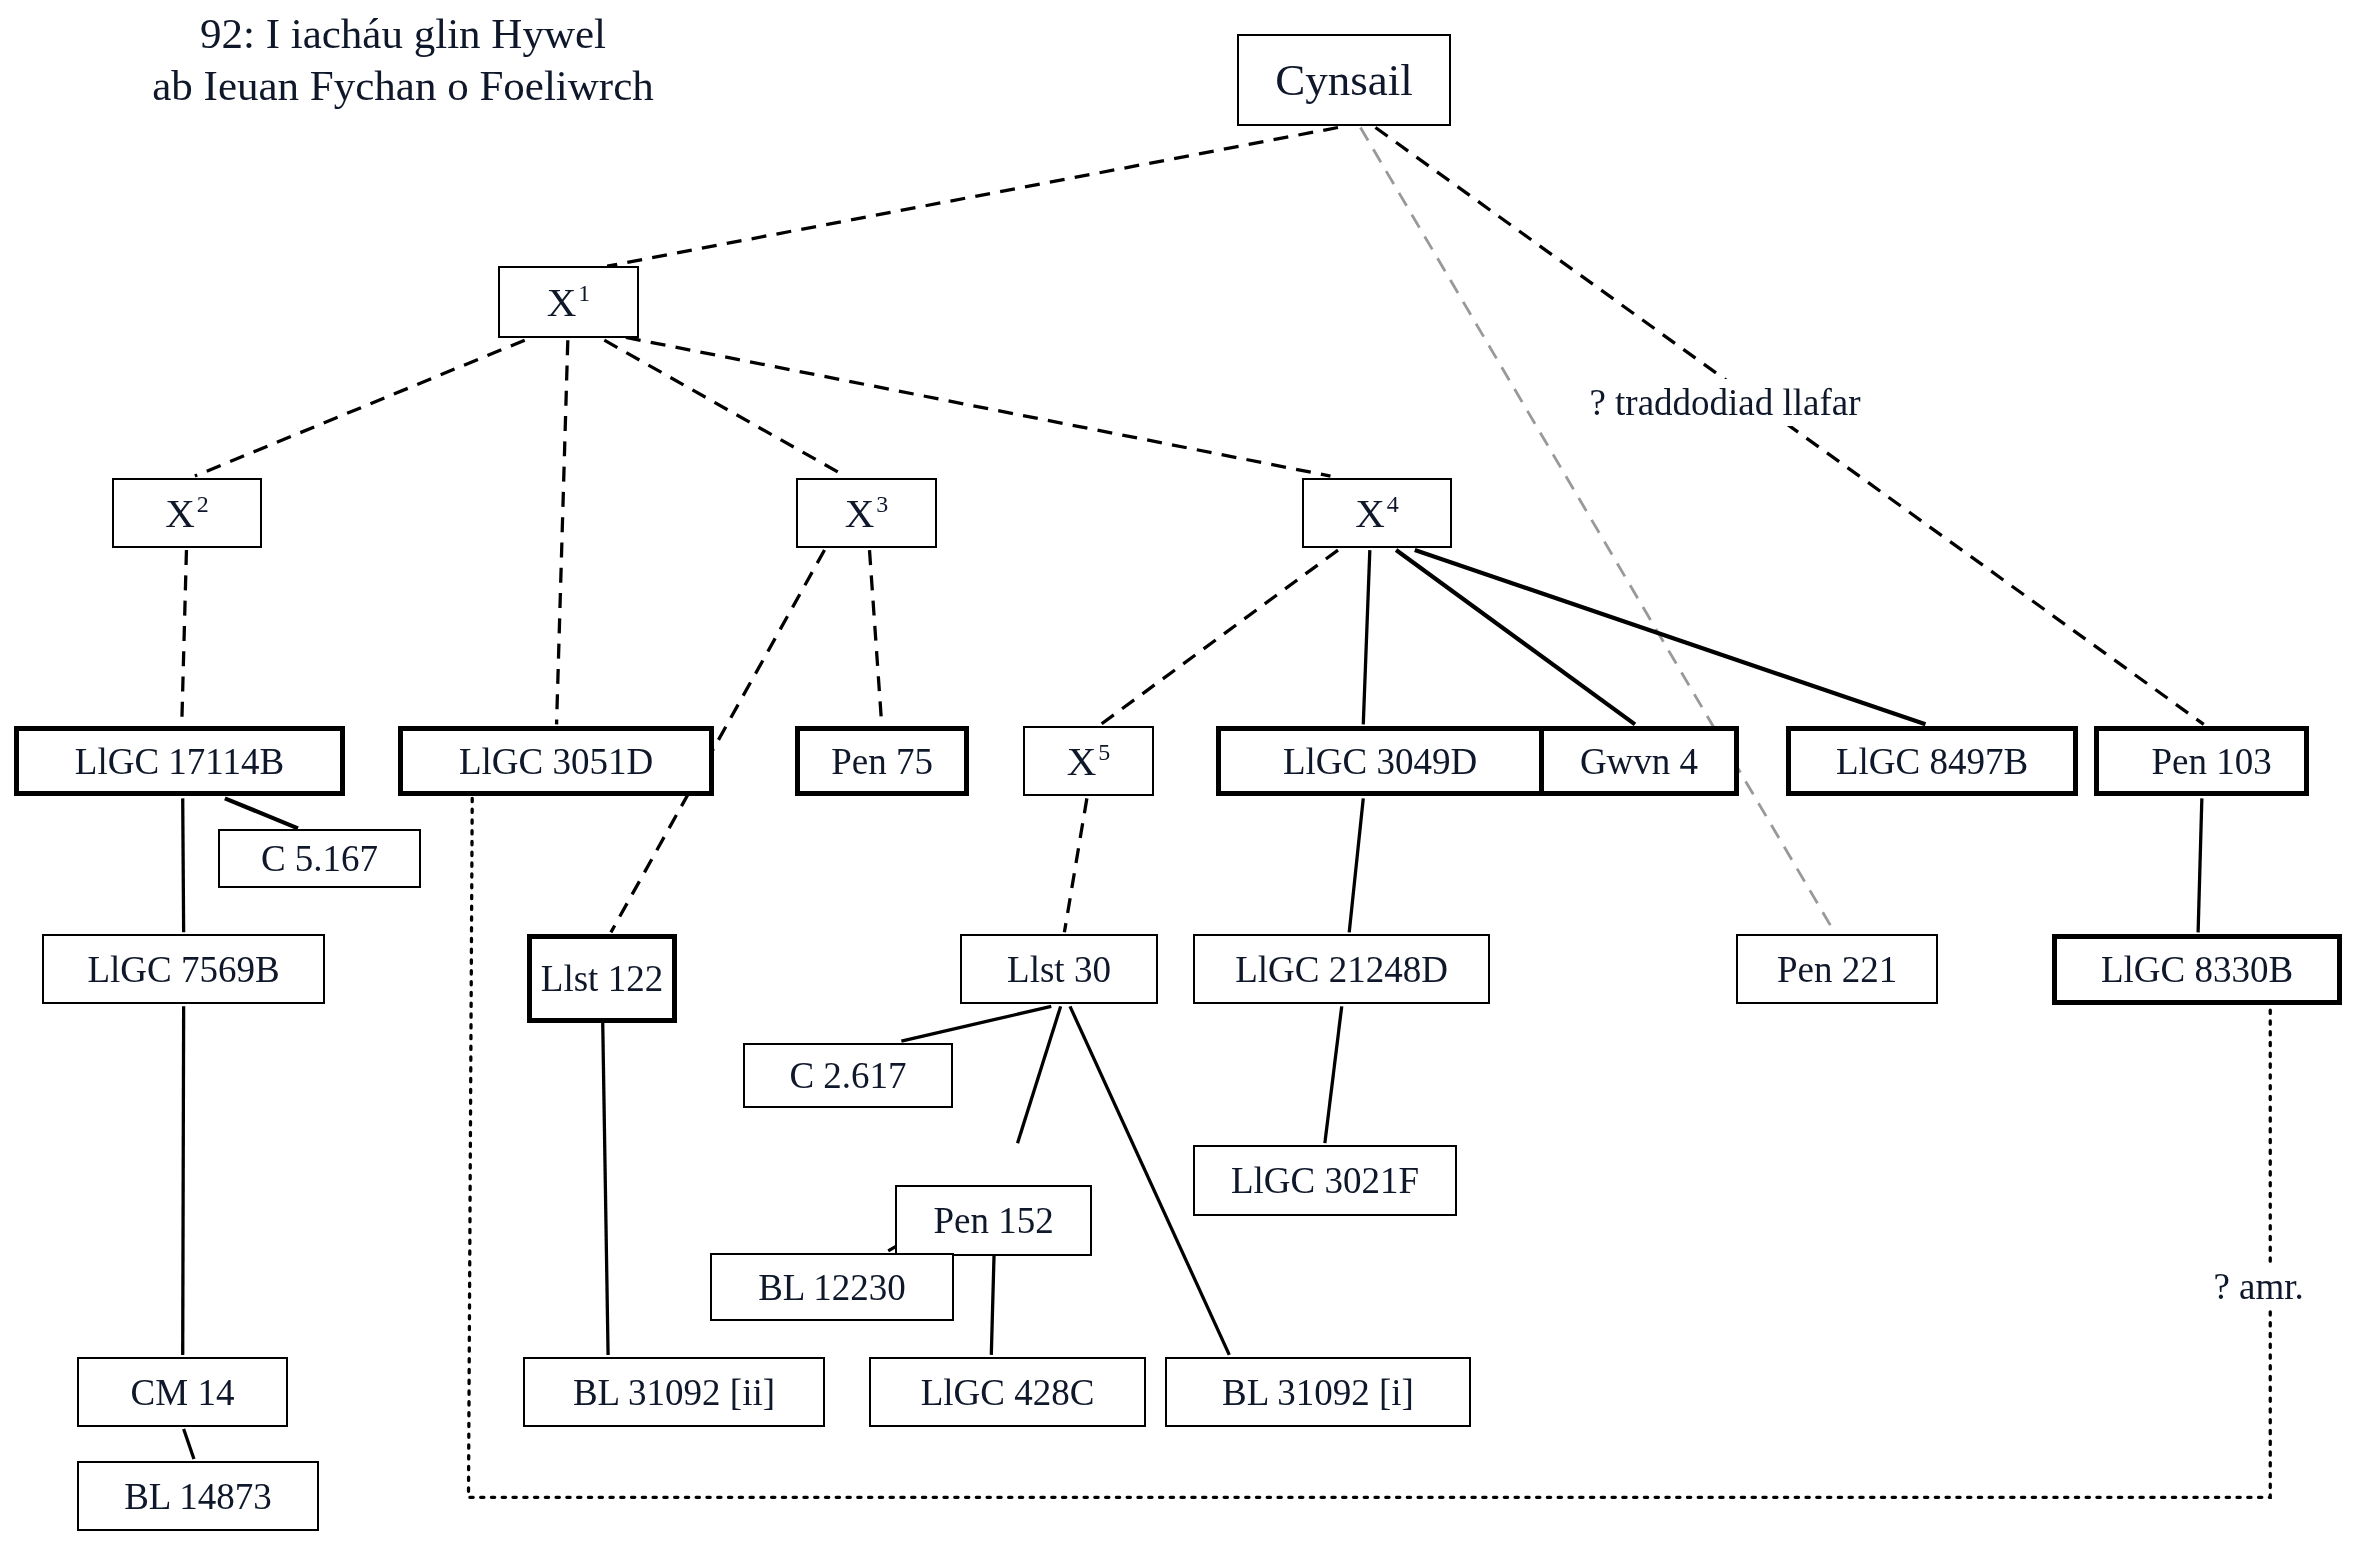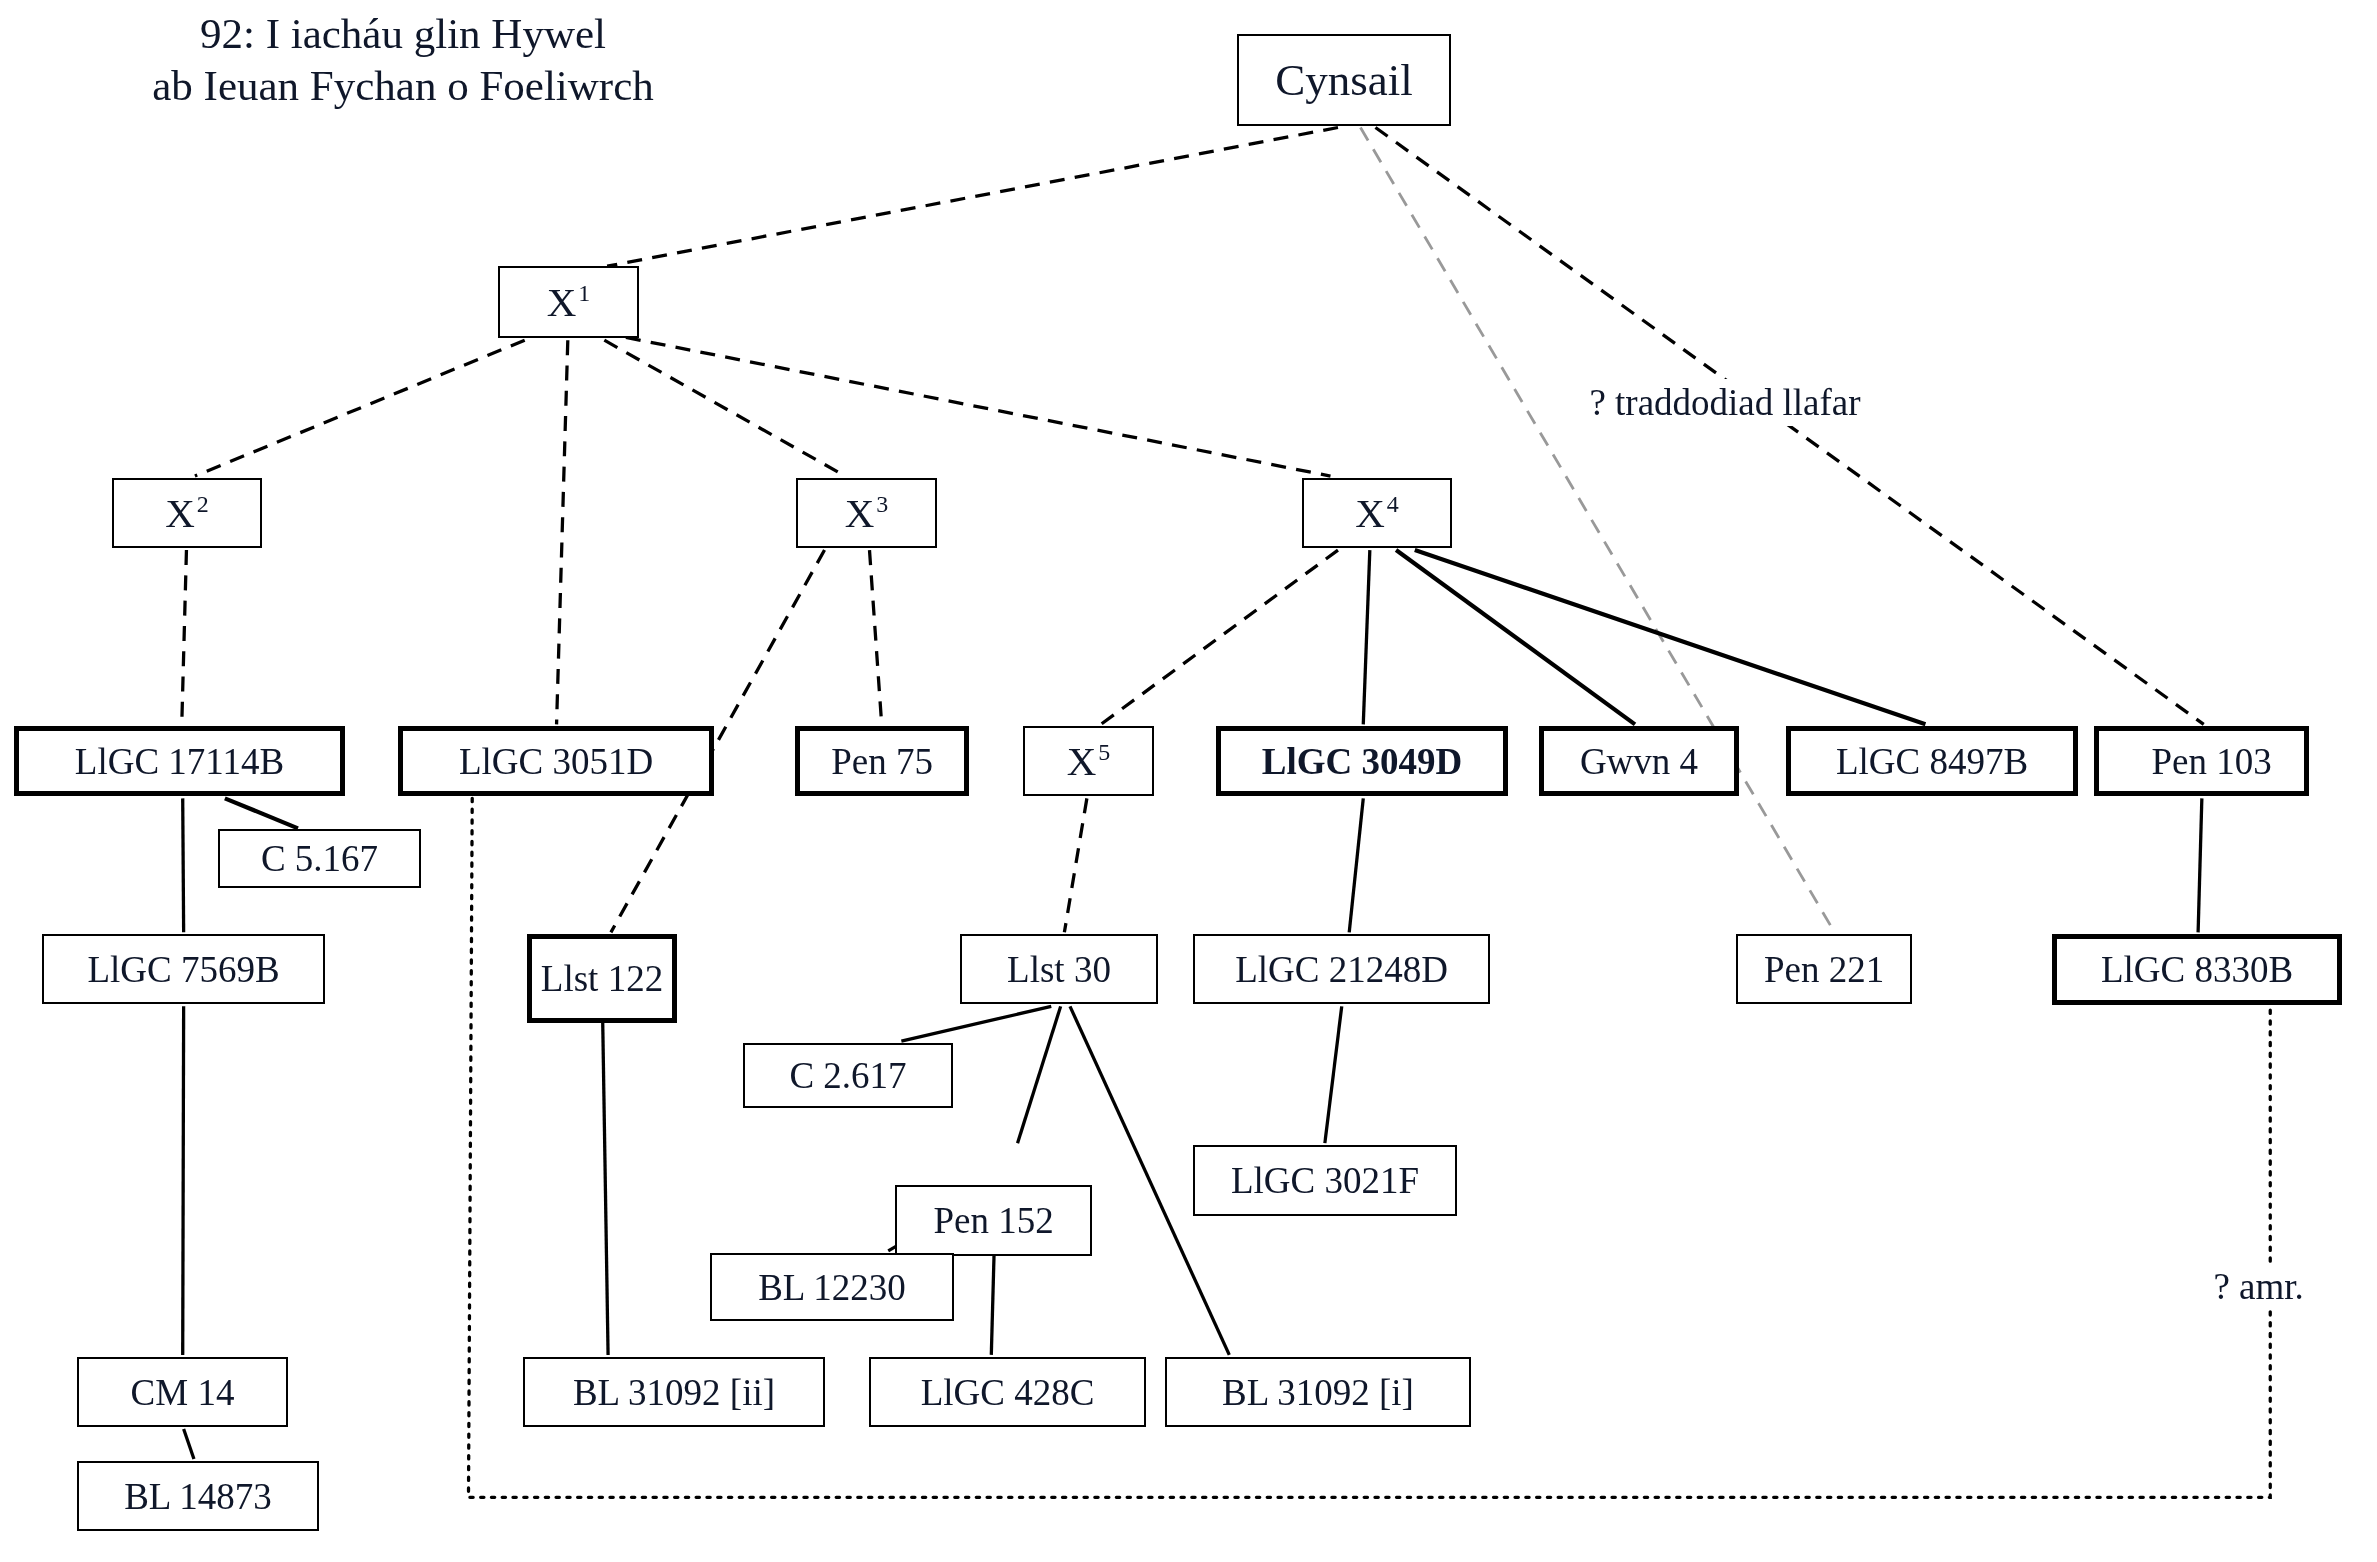--- a/index.html
+++ b/index.html
@@ -110,21 +110,21 @@
 
   <div class="box thick" style="left:14px;top:726px;width:331px;height:70px;">
     <span>LlGC 17114B</span>
   </div>
   <div class="box thick" style="left:398px;top:726px;width:316px;height:70px;">
     <span>LlGC 3051D</span>
   </div>
   <div class="box thick" style="left:795px;top:726px;width:174px;height:70px;">
     <span>Pen 75</span>
   </div>
-  <div class="box thick" style="left:1216px;top:726px;width:292px;height:70px;font-weight:bold;">
+  <div class="box thick" style="left:1216px;top:726px;width:328px;height:70px;">
     <span>LlGC 3049D</span>
   </div>
   <div class="box thick" style="left:1539px;top:726px;width:200px;height:70px;">
     <span>Gwvn 4</span>
   </div>
   <div class="box thick" style="left:1786px;top:726px;width:292px;height:70px;">
     <span>LlGC 8497B</span>
   </div>
   <div class="box thick" style="left:2094px;top:726px;width:215px;height:70px;padding-left:20px;">
     <span>Pen 103</span>
@@ -139,21 +139,21 @@
   </div>
   <div class="box thick" style="left:527px;top:934px;width:150px;height:89px;align-items:center;">
     <span>Llst 122</span>
   </div>
   <div class="box" style="left:960px;top:934px;width:198px;height:70px;">
     <span>Llst 30</span>
   </div>
   <div class="box" style="left:1193px;top:934px;width:297px;height:70px;">
     <span>LlGC 21248D</span>
   </div>
-  <div class="box" style="left:1736px;top:934px;width:176px;height:70px;justify-content:center;">
+  <div class="box" style="left:1736px;top:934px;width:202px;height:70px;justify-content:center;">
     <span>Pen 221</span>
   </div>
   <div class="box thick" style="left:2052px;top:934px;width:290px;height:71px;">
     <span>LlGC 8330B</span>
   </div>
 
   <div class="box" style="left:743px;top:1043px;width:210px;height:65px;">
     <span>C 2.617</span>
   </div>
 

